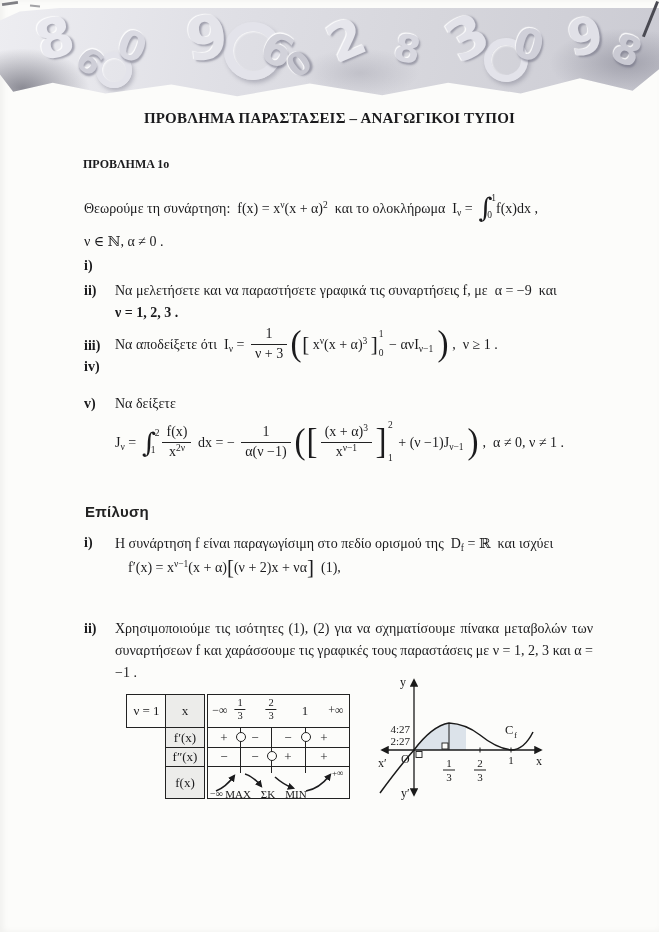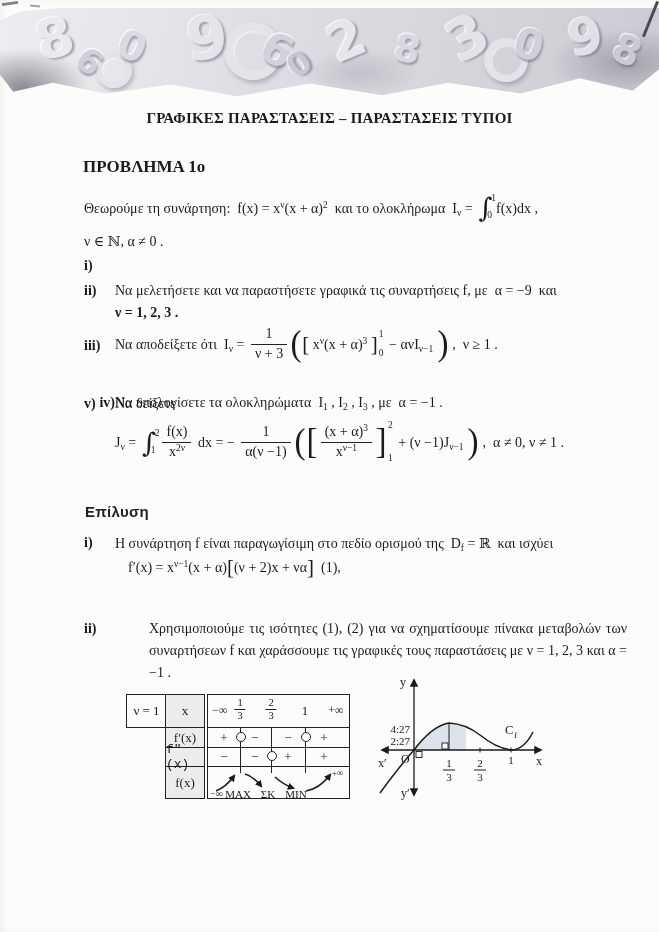--- a/index.html
+++ b/index.html
@@ -24,21 +24,21 @@
   .hd9{left:613px;top:22px;font-size:40px;transform:rotate(24deg);color:#cacad3;}
   .hd10{left:78px;top:36px;font-size:34px;transform:rotate(39deg);color:#cfcfd8;}
   .hd11{left:288px;top:40px;font-size:32px;transform:rotate(-36deg);color:#c8c8d1;}
   .ring{position:absolute;border-radius:50%;border:9px solid #e3e3ea;
         box-shadow:2px 3px 4px rgba(110,110,128,.4),inset 1px 1px 2px rgba(255,255,255,.8);}
   .blob{position:absolute;pointer-events:none;}
   .tl-mark,.tr-mark{position:absolute;background:#4a4a52;}
   
   .title{position:absolute;left:0;right:0;top:110px;text-align:center;font-weight:bold;
          font-size:15px;letter-spacing:.2px;}
-  .heading{position:absolute;left:83px;top:157px;font-weight:bold;font-size:17px;}
+  .heading{position:absolute;left:83px;top:157px;font-weight:bold;font-size:12px;}
   .sol-heading{position:absolute;left:85px;top:503px;font-family:"Liberation Sans","DejaVu Sans",sans-serif;
          font-weight:600;font-size:15px;letter-spacing:.3px;color:#222;}
   .pline{position:absolute;left:84px;display:flex;align-items:center;}
   .math,.ptext{white-space:pre;}
   .ilabel{font-weight:bold;flex:0 0 31px;}
   .bold{font-weight:bold;}
   .just{position:absolute;left:115px;width:478px;text-align:justify;line-height:22px;}
   
   sup{font-size:9.5px;vertical-align:5px;line-height:0;letter-spacing:0;}
   sub{font-size:9.5px;vertical-align:-3px;line-height:0;}
@@ -56,21 +56,21 @@
   .big{font-size:21px;line-height:0;display:inline-block;vertical-align:middle;transform:translateY(-2px);}
   .big2{font-size:36px;line-height:0;display:inline-block;vertical-align:middle;transform:translateY(-3px) scaleX(.92);font-weight:300;}
   
   .tbl{position:absolute;left:126px;top:694px;width:223px;height:106px;font-size:13px;}
   .tbl .corner{position:absolute;left:0;top:0;width:39px;height:32px;border:1.4px solid #222;
        display:flex;align-items:center;justify-content:center;background:#fcfcfa;}
   .tbl .labels{position:absolute;left:39px;top:0;width:38px;height:103px;border:1.4px solid #222;background:#ececea;}
   .tbl .labels div{display:flex;align-items:center;justify-content:center;}
   .lr1{height:32px;border-bottom:1.3px solid #222;}
   .lr2{height:19px;border-bottom:1.3px solid #222;}
-  .lr3{height:18px;border-bottom:1.3px solid #222;font-family:Liberation Mono, monospace;}
+  .lr3{height:18px;border-bottom:1.3px solid #222;}
   .lr4{height:31px;}
   .tbl .content{position:absolute;left:81px;top:0;width:141px;height:103px;border:1.4px solid #222;background:#fcfcfa;}
   .cr{position:relative;}
   .cr1{height:32px;border-bottom:1.3px solid #222;}
   .cr2{height:19px;border-bottom:1.3px solid #222;}
   .cr3{height:18px;border-bottom:1.3px solid #222;}
   .tick{position:absolute;transform:translateX(-50%);top:50%;}
   .tick.inf{font-size:12px;margin-top:-8px;}
   .tfrac{position:absolute;transform:translateX(-50%);top:2px;text-align:center;font-size:10.5px;line-height:1.15;}
   .tfrac .fn{padding:0 3px 0;border-bottom:1px solid #222;}
@@ -94,21 +94,21 @@
     <span class="ring" style="left:96px;top:44px;width:24px;height:24px;border-width:6px;"></span>
     <span class="blob" style="left:0;bottom:0;width:90px;height:50px;background:radial-gradient(ellipse at 25% 80%,rgba(88,88,100,.65),transparent 70%);"></span>
     <span class="blob" style="right:0;top:20px;width:110px;height:70px;background:radial-gradient(ellipse at 70% 50%,rgba(120,120,134,.5),transparent 70%);"></span>
     <span class="blob" style="left:300px;top:40px;width:120px;height:50px;background:radial-gradient(ellipse,rgba(130,130,144,.28),transparent 70%);"></span>
     <span><span class="hd hd0">8</span><span class="hd hd1">0</span><span class="hd hd2">9</span><span class="hd hd3">6</span><span class="hd hd4">2</span><span class="hd hd5">8</span><span class="hd hd6">3</span><span class="hd hd7">0</span><span class="hd hd8">9</span><span class="hd hd9">8</span><span class="hd hd10">6</span><span class="hd hd11">0</span></span>
   </div>
   <div class="tl-mark" style="left:2px;top:2px;width:16px;height:3px;transform:rotate(-8deg);opacity:.7;"></div>
   <div class="tl-mark" style="left:30px;top:5px;width:10px;height:2px;transform:rotate(5deg);opacity:.5;"></div>
   <div class="tr-mark" style="right:8px;top:0;width:2.5px;height:38px;transform:rotate(22deg);"></div>
 
-  <div class="title">ΓΡΑΦΙΚΕΣ ΠΑΡΑΣΤΑΣΕΙΣ – ΠΑΡΑΣΤΑΣΕΙΣ ΤΥΠΟΙ</div>
+  <div class="title">ΠΡΟΒΛΗΜΑ ΠΑΡΑΣΤΑΣΕΙΣ – ΑΝΑΓΩΓΙΚΟΙ ΤΥΠΟΙ</div>
   <div class="heading">ΠΡΟΒΛΗΜΑ 1ο</div>
 
   <div class="pline" style="top:189px;height:40px;">
     <span class="math">Θεωρούμε τη συνάρτηση:  f(x) = x<sup>ν</sup>(x + α)<sup>2</sup>  και το ολοκλήρωμα  I<sub>ν</sub> = <span class="intw"><span class="isym">∫</span><span class="ilims"><span class="hi">1</span><span class="lo">0</span></span></span>f(x)dx ,</span>
   </div>
   <div class="pline" style="top:230px;height:22px;">
     <span class="ptext">ν ∈ ℕ, α ≠ 0 .</span>
   </div>
 
   <div class="pline" style="top:255px;height:22px;">
@@ -121,23 +121,22 @@
   </div>
   <div class="pline" style="top:302px;height:22px;left:115px;">
     <span class="ptext bold">ν = 1, 2, 3 .</span>
   </div>
 
   <div class="pline" style="top:320px;height:52px;">
     <span class="ilabel">iii)</span>
     <span class="math">Να αποδείξετε ότι  I<sub>ν</sub> = <span class="frac"><span class="fn">1</span><span class="fd">ν + 3</span></span><span class="big2">(</span><span class="big">[</span> x<sup>ν</sup>(x + α)<sup>3</sup> <span class="big">]</span><span class="elims"><span class="hi">1</span><span class="lo">0</span></span> − ανI<sub>ν−1</sub> <span class="big2">)</span> ,  ν ≥ 1 .</span>
   </div>
 
-  <div class="pline" style="top:392px;height:22px;text-align:right;">
+  <div class="pline" style="top:356px;height:22px;">
     <span class="ilabel">iv)</span>
-    <span class="math">Να υπολογίσετε τα ολοκληρώματα  I<sub>1</sub> , I<sub>2</sub> , I<sub>3</sub> , με  α = −1 .</span>
   </div>
 
   <div class="pline" style="top:393px;height:22px;">
     <span class="ilabel">v)</span>
     <span class="ptext">Να δείξετε</span>
   </div>
   <div class="pline" style="top:413px;height:62px;left:115px;">
     <span class="math">J<sub>ν</sub> = <span class="intw"><span class="isym">∫</span><span class="ilims"><span class="hi">2</span><span class="lo">1</span></span></span><span class="frac"><span class="fn">f(x)</span><span class="fd">x<sup>2ν</sup></span></span> dx = − <span class="frac"><span class="fn">1</span><span class="fd">α(ν −1)</span></span><span class="big2">(</span><span class="big2">[</span><span class="frac"><span class="fn">(x + α)<sup>3</sup></span><span class="fd">x<sup>ν−1</sup></span></span><span class="big2">]</span><span class="elims"><span class="hi">2</span><span class="lo">1</span></span> + (ν −1)J<sub>ν−1</sub> <span class="big2">)</span> ,  α ≠ 0, ν ≠ 1 .</span>
   </div>
 
@@ -147,21 +146,21 @@
     <span class="ilabel">i)</span>
     <span class="math">Η συνάρτηση f είναι παραγωγίσιμη στο πεδίο ορισμού της  D<sub>f</sub> = ℝ  και ισχύει</span>
   </div>
   <div class="pline" style="top:553px;height:30px;left:128px;">
     <span class="math">f′(x) = x<sup>ν−1</sup>(x + α)<span class="big">[</span>(ν + 2)x + να<span class="big">]</span>  (1),</span>
   </div>
 
   <div class="pline" style="top:618px;height:22px;">
     <span class="ilabel">ii)</span>
   </div>
-  <div class="just" style="top:618px;margin-left:34px;">Χρησιμοποιούμε τις ισότητες (1), (2) για να σχηματίσουμε πίνακα μεταβολών των συναρτήσεων f και χαράσσουμε τις γραφικές τους παραστάσεις με ν = 1, 2, 3 και α = −1 .</div>
+  <div class="just" style="top:618px;">Χρησιμοποιούμε τις ισότητες (1), (2) για να σχηματίσουμε πίνακα μεταβολών των συναρτήσεων f και χαράσσουμε τις γραφικές τους παραστάσεις με ν = 1, 2, 3 και α = −1 .</div>
 
   <div class="tbl">
     <div class="corner">ν = 1</div>
     <div class="labels">
       <div class="lr1">x</div>
       <div class="lr2">f′(x)</div>
       <div class="lr3">f″(x)</div>
       <div class="lr4">f(x)</div>
     </div>
     <div class="content">

